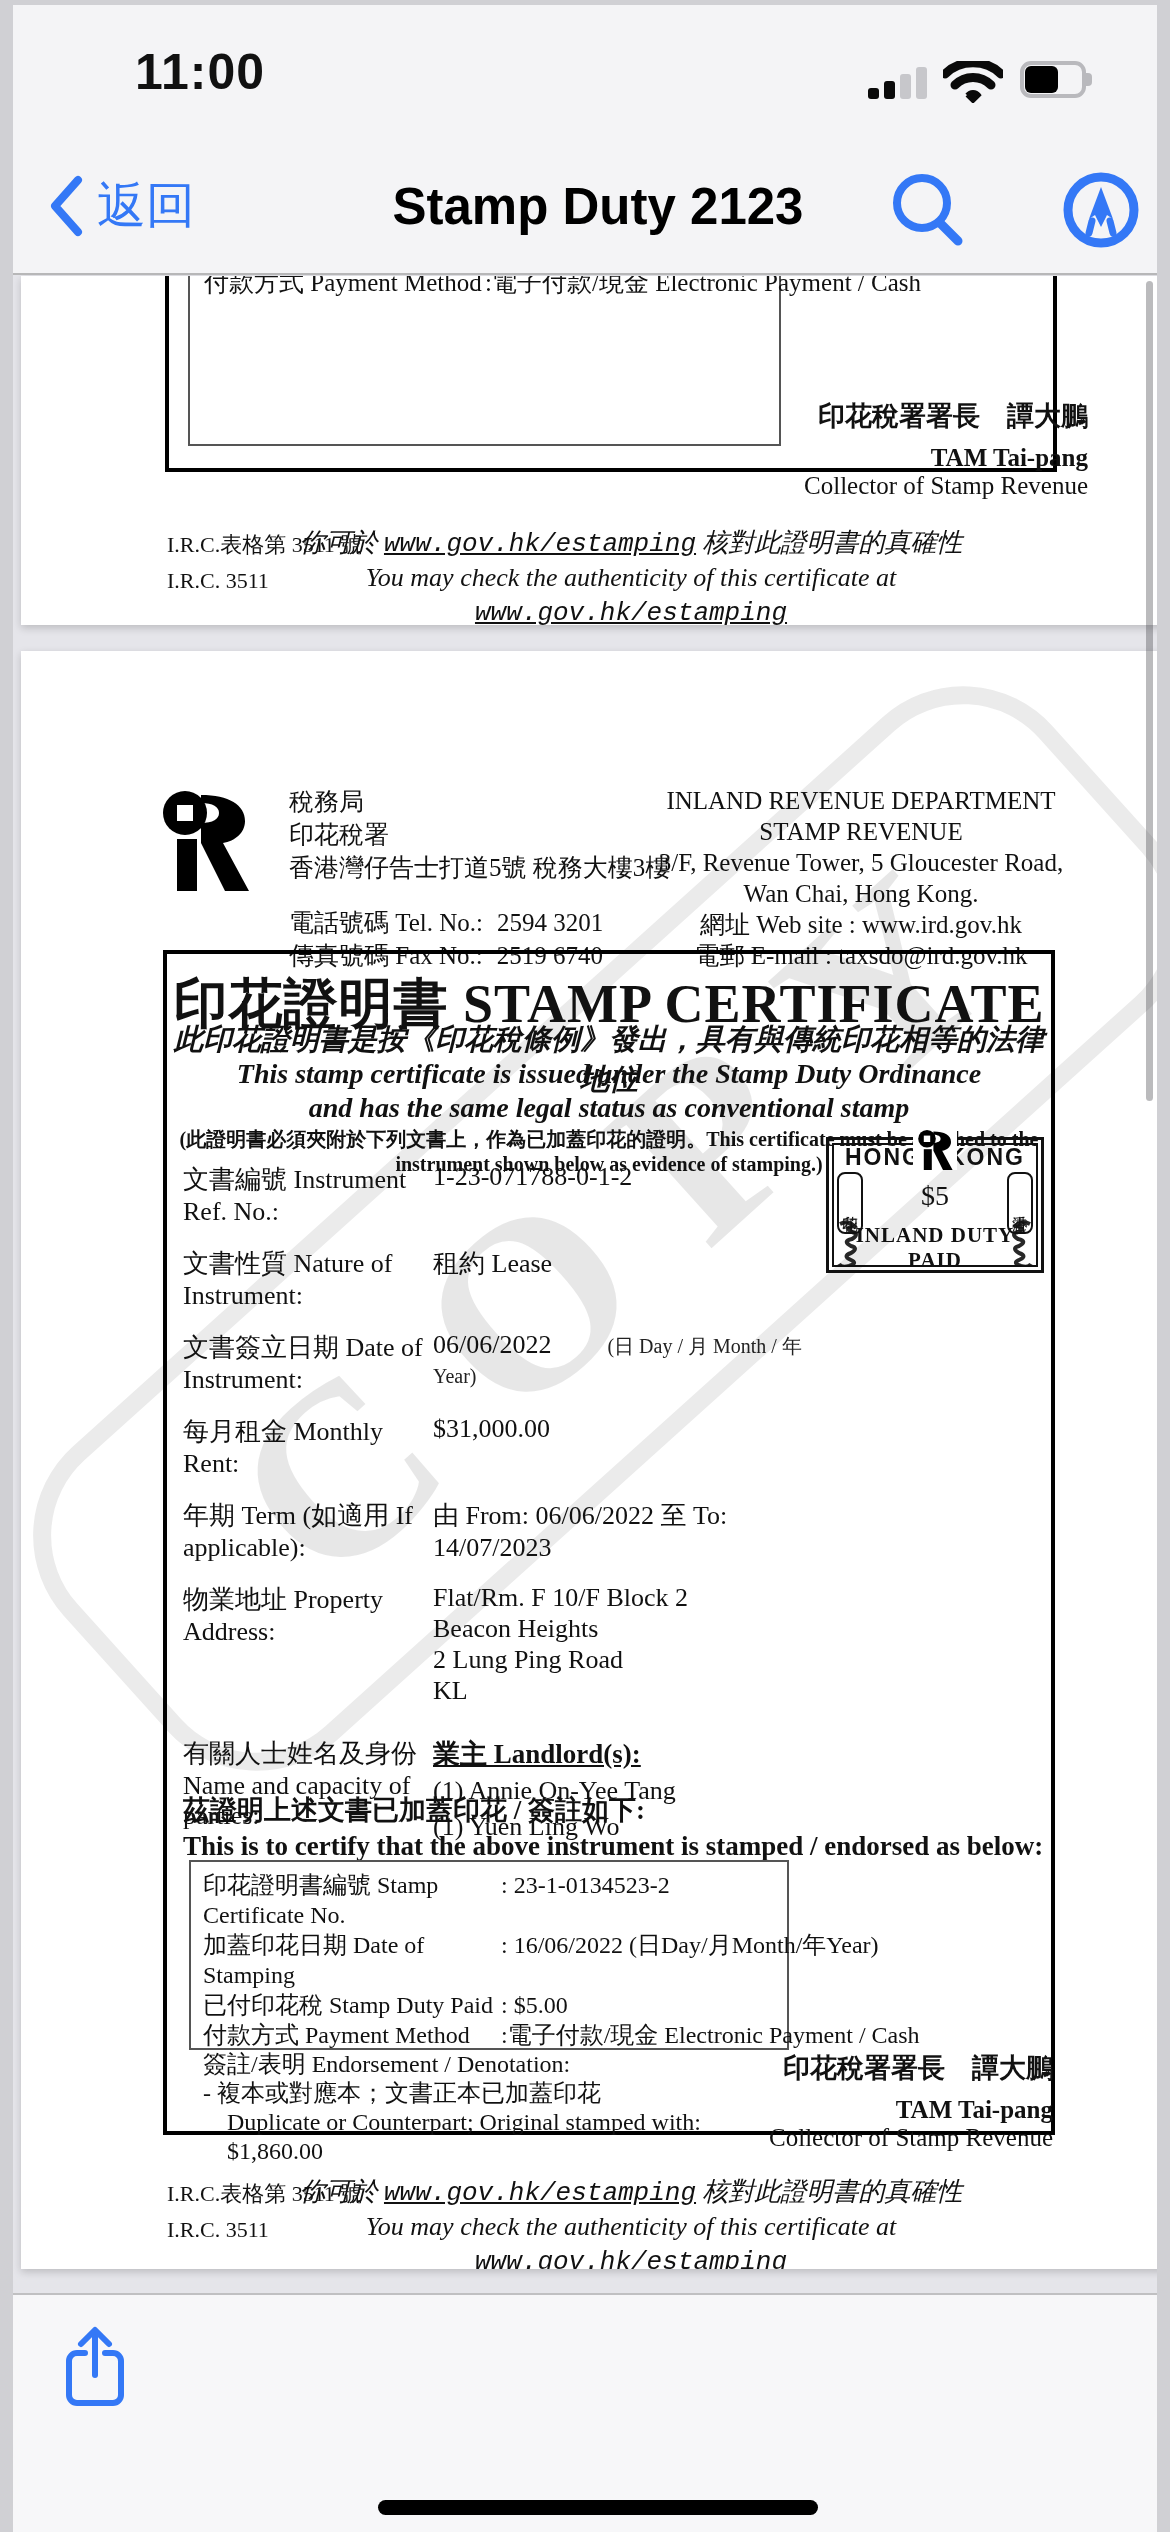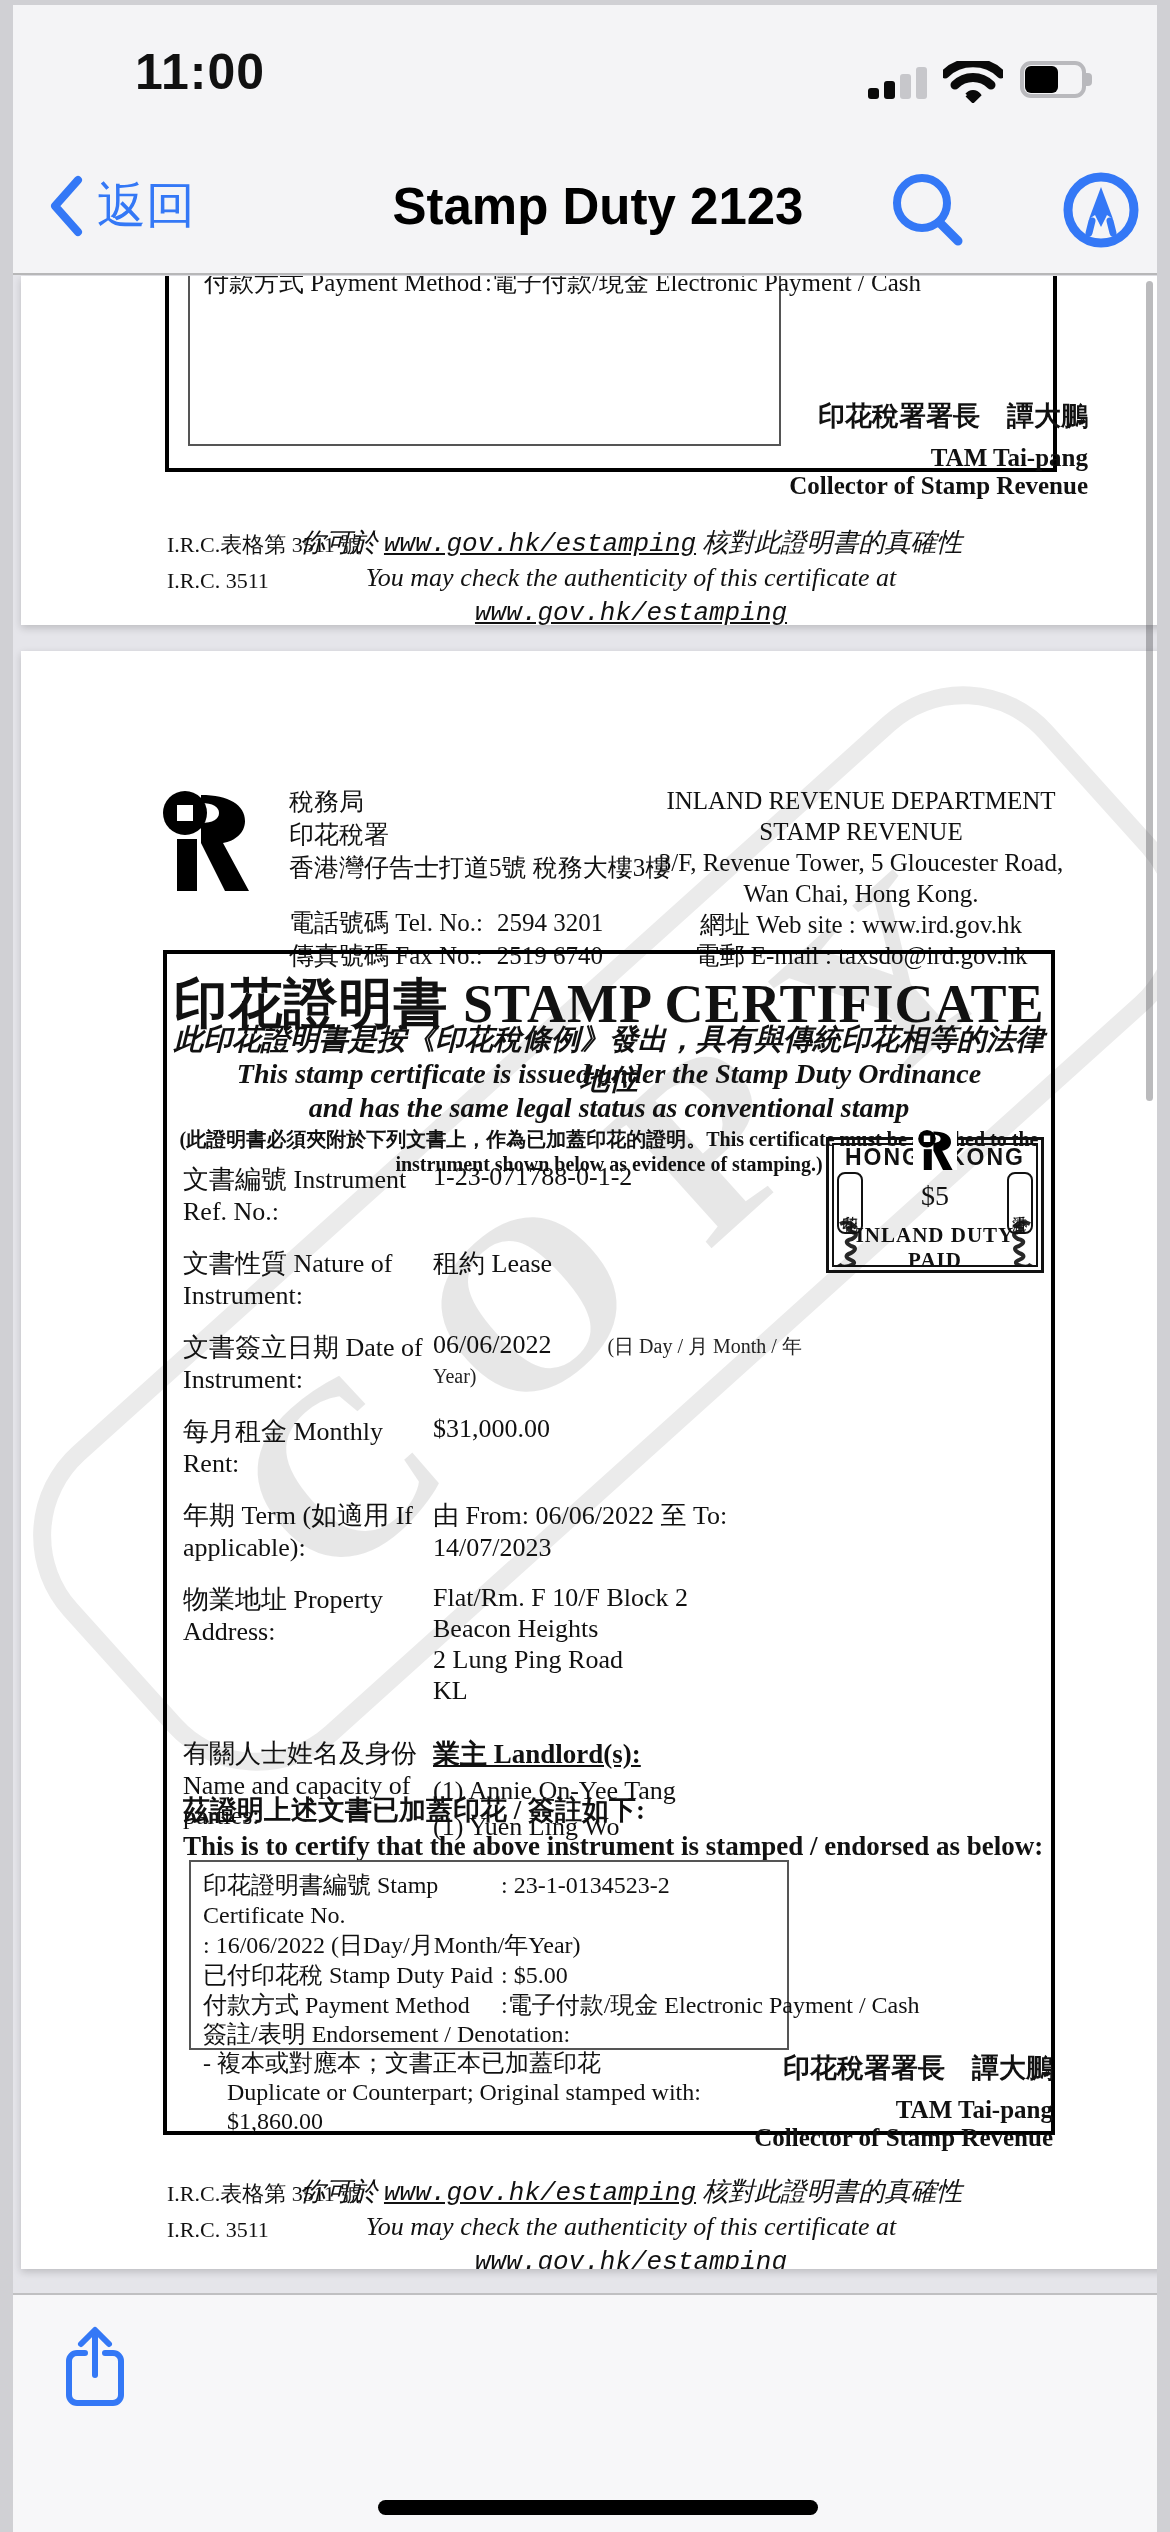--- a/index.html
+++ b/index.html
@@ -41,21 +41,21 @@
   .innerbox { position:absolute; border:2px solid #555; }
   
   .p1-outer { left:144px; top:-24px; width:892px; height:220px; }
   .p1-inner { left:167px; top:-24px; width:593px; height:194px; }
   .p1-payrow { position:absolute; top:-10px; left:183px; width:850px; font-size:25px; white-space:nowrap; }
   .p1-payval { position:absolute; left:281px; top:0; }
   .sigblock { position:absolute; text-align:right; }
   .p1-sig { left:737px; top:122px; width:330px; }
   .sig-cn { font-size:27px; font-weight:700; }
   .sig-en1 { font-size:25px; font-weight:700; margin-top:10px; }
-  .sig-en2 { font-size:25px; font-weight:700; }
+  .sig-en2 { font-size:25px; font-weight:400; }
   
   .foot { position:absolute; left:0; width:1154px; }
   .foot .fno { position:absolute; left:146px; top:0; font-size:22px; line-height:30px; }
   .foot .fno div:nth-child(2){ margin-top:6px; }
   .foot .chk { position:absolute; left:230px; width:760px; top:-4px; text-align:center; font-style:italic; font-size:26px; line-height:34px; }
   .foot .chk .u { text-decoration:underline;font-family:Liberation Mono, monospace; }
   .p1-foot { top:254px; }
   .p2-foot { top:1528px; }
   
   .hdr { position:absolute; left:0; top:132px; width:1154px; }
@@ -301,20 +301,21 @@
           <div>茲證明上述文書已加蓋印花 / 簽註如下:</div>
           <div>This is to certify that the above instrument is stamped / endorsed as below:</div>
         </div>
 
         <div class="endbox">
           <div class="erow">
               <div class="elabel">印花證明書編號 Stamp Certificate No.</div>
               <div class="eval">: 23-1-0134523-2</div>
             </div>
           <div class="erow">
+              <div class="elabel">加蓋印花日期 Date of Stamping</div>
               <div class="eval">: 16/06/2022 (日Day/月Month/年Year)</div>
             </div>
           <div class="erow">
               <div class="elabel">已付印花稅 Stamp Duty Paid</div>
               <div class="eval">: $5.00</div>
             </div>
           <div class="erow">
               <div class="elabel">付款方式 Payment Method</div>
               <div class="eval">:電子付款/現金 Electronic Payment / Cash</div>
             </div>

